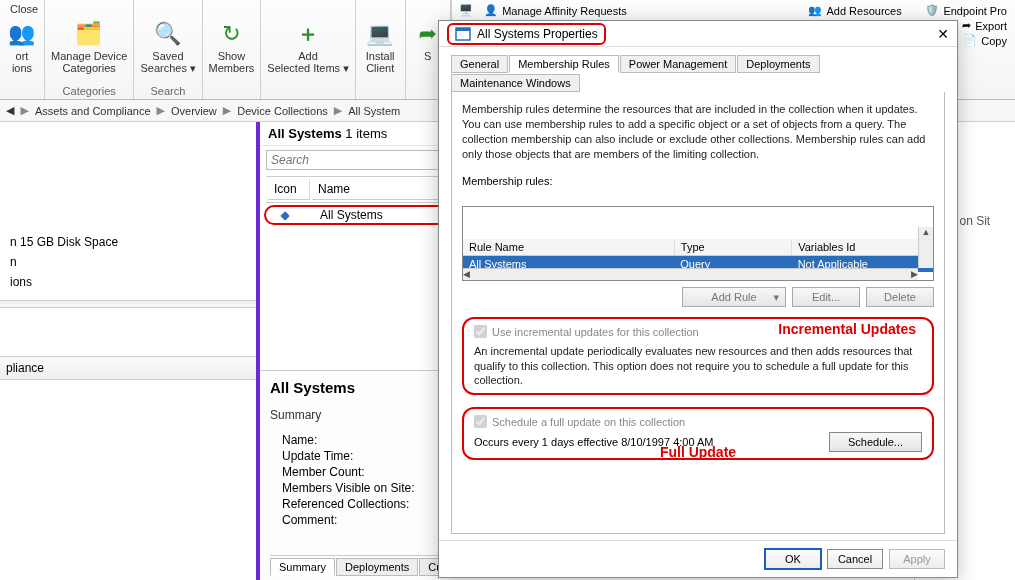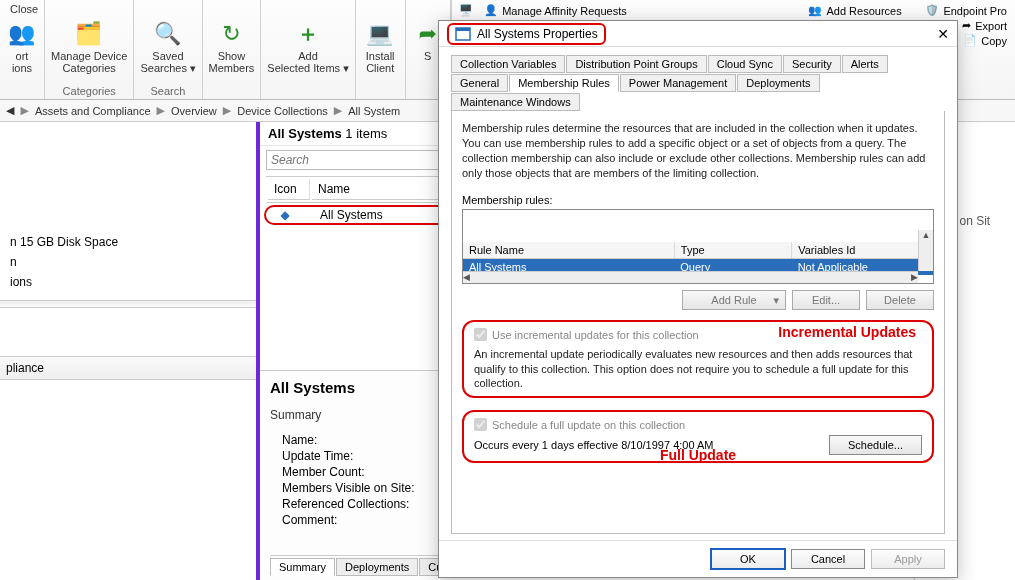--- a/index.html
+++ b/index.html
@@ -55,21 +55,21 @@
 .dialog-titlebar .close { margin-left: auto; font-size: 14px; cursor: default; }
 .dialog-body { flex: 1; padding: 8px 12px 6px 12px; display: flex; flex-direction: column; overflow: hidden; }
 
 .tabs-row { display: flex; flex-wrap: wrap; font-size: 11px; }
 .tabs-row .dtab { padding: 2px 8px; border: 1px solid #bbb; background: #f0f0f0; margin-right: 1px; margin-bottom: 1px; cursor: default; }
 .tabs-row .dtab.active { background: #fff; border-bottom-color: #fff; position: relative; z-index: 2; }
 .tab-content { border: 1px solid #bbb; border-top: none; margin-top: -1px; flex: 1; padding: 10px; display: flex; flex-direction: column; overflow: hidden; }
 
 .desc-text { font-size: 11px; color: #222; line-height: 1.35; margin-bottom: 14px; }
 
-.rules-label { font-size: 11px; margin-bottom: 3px; }
+.rules-label { font-size: 11px; margin-bottom: 19px; }
 .rules-grid { border: 1px solid #888; height: 75px; overflow: hidden; position: relative; }
 .rules-grid table { width: 100%; border-collapse: collapse; font-size: 11px; margin-top: 32px; }
 .rules-grid th { text-align: left; padding: 2px 6px; background: #f5f5f5; border-bottom: 1px solid #ccc; border-right: 1px solid #ddd; font-weight: normal; }
 .rules-grid td { padding: 2px 6px; }
 .rules-grid tr.selected td { background: #2a6ebb; color: #fff; }
 .rules-grid .scroll-v { position: absolute; right: 0; top: 20px; bottom: 12px; width: 15px; background: #eee; border-left: 1px solid #ccc; }
 .rules-grid .scroll-h { position: absolute; left: 0; right: 15px; bottom: 0; height: 12px; background: #eee; border-top: 1px solid #ccc; }
 .rules-grid .scroll-v .arrow, .rules-grid .scroll-h .arrow { font-size: 9px; text-align: center; color: #555; }
 
 .rule-buttons { display: flex; gap: 6px; justify-content: flex-end; margin-top: 6px; }
@@ -79,21 +79,21 @@
 
 .outlined-section { border: 2px solid #d00; border-radius: 12px; padding: 6px 10px; margin-top: 8px; position: relative; }
 .outlined-section .red-label { position: absolute; color: #d00; font-weight: bold; font-size: 14px; }
 .chk-row { display: flex; align-items: center; gap: 5px; color: #888; font-size: 11px; }
 .chk-row input[type=checkbox] { accent-color: #888; }
 .inc-desc { font-size: 11px; color: #222; margin-top: 6px; line-height: 1.3; }
 .sched-row { display: flex; align-items: center; justify-content: space-between; font-size: 11px; margin-top: 4px; }
 .sched-row button { padding: 3px 18px; font-size: 11px; background: linear-gradient(#f8f8f8,#e5e5e5); border: 1px solid #888; }
 
 .dialog-buttons { display: flex; gap: 6px; justify-content: flex-end; padding: 8px 12px; border-top: 1px solid #ddd; }
-.dialog-buttons button { width: 74px; padding: 3px 4px; font-size: 11px; background: linear-gradient(#fdfdfd,#ececec); border: 1px solid #888; }
+.dialog-buttons button { width: 56px; padding: 3px 4px; font-size: 11px; background: linear-gradient(#fdfdfd,#ececec); border: 1px solid #888; }
 .dialog-buttons button.ok { border: 1px solid #1a5fbf; outline: 1px solid #1a5fbf; }
 .dialog-buttons button.apply { color: #999; border-color: #bbb; }
 
 svg.win-icon { width: 16px; height: 16px; }
 </style>
 </head>
 <body>
 
 <div class="ribbon">
   <span class="ribbon-close">Close</span>
@@ -245,27 +245,20 @@
           <rect x="1" y="2" width="14" height="12" fill="none" stroke="#2a6ebb" stroke-width="1.5"></rect>
           <rect x="1" y="2" width="14" height="3" fill="#2a6ebb"></rect>
         </svg>
       <span class="title-text">All Systems Properties</span>
     </span>
     <span class="close">✕</span>
   </div>
 
   <div class="dialog-body">
 
-    <div class="tabs-row">
-      <div class="dtab">Collection Variables</div>
-      <div class="dtab">Distribution Point Groups</div>
-      <div class="dtab">Cloud Sync</div>
-      <div class="dtab">Security</div>
-      <div class="dtab">Alerts</div>
-    </div>
 
     <div class="tabs-row">
       <div class="dtab">General</div>
       <div class="dtab active">Membership Rules</div>
       <div class="dtab">Power Management</div>
       <div class="dtab">Deployments</div>
       <div class="dtab">Maintenance Windows</div>
     </div>
 
     <div class="tab-content">

